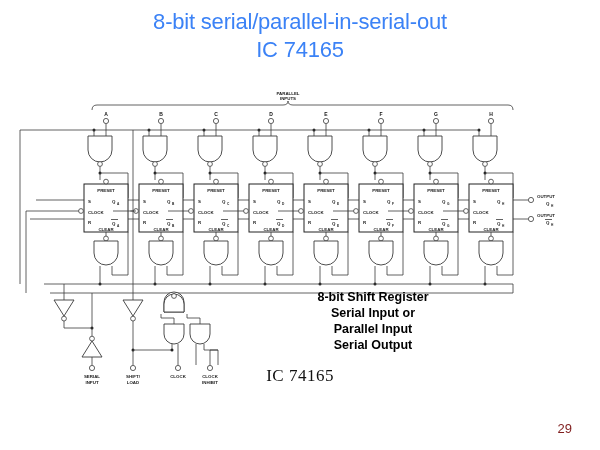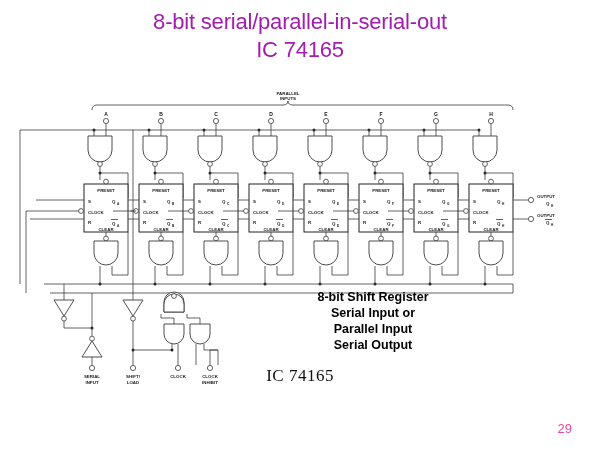--- a/index.html
+++ b/index.html
@@ -24,21 +24,21 @@
   }
   #title {
     position: absolute;
     left: 0;
     top: 8px;
     width: 600px;
     text-align: center;
     font-family: "Liberation Sans", sans-serif;
     font-size: 22px;
     line-height: 28px;
-    color: #a21caf;
+    color: #3b82f6;
     font-weight: 400;
     letter-spacing: -0.2px;
   }
   #diagram-wrap {
     position: absolute;
     left: 0;
     top: 88px;
     width: 588px;
     height: 320px;
   }
@@ -55,21 +55,21 @@
     font-size: 17px;
     color: #111111;
     letter-spacing: 0.5px;
   }
   #page-number {
     position: absolute;
     right: 28px;
     bottom: 14px;
     font-family: "Liberation Sans", sans-serif;
     font-size: 13px;
-    color: #ec4899;
+    color: #7f1d1d;
   }
   .blk-text {
     font-family: "Liberation Sans", sans-serif;
     font-size: 12.5px;
     font-weight: bold;
     fill: #000000;
   }
   .tiny {
     font-family: "Liberation Sans", sans-serif;
     font-size: 4.4px;

